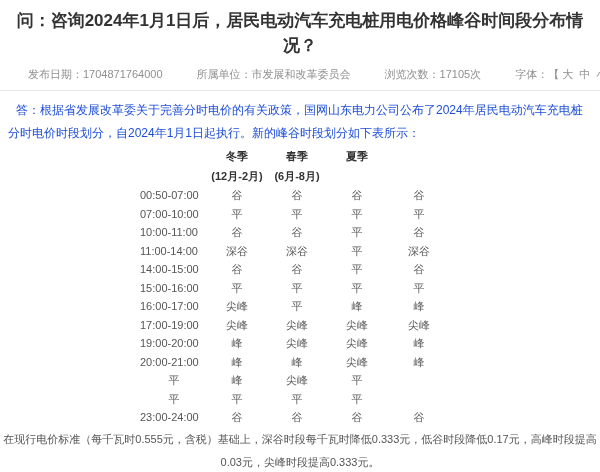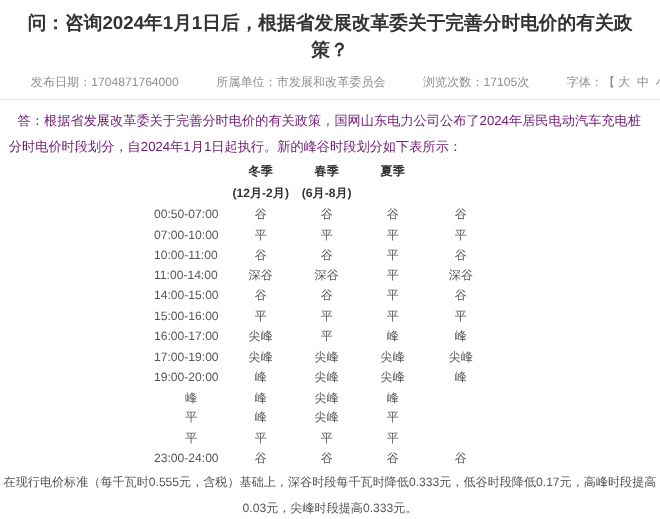--- a/index.html
+++ b/index.html
@@ -24,21 +24,21 @@
   .meta-item { margin-right:34px; }
   .font-ctrl .fsize { margin:0 3px; cursor:pointer; }
   .divider {
     margin-top:8px;
     border:none; border-top:1px solid #e8e8e8;
     height:0;
   }
   .answer {
     margin:2px 14px 0 8px;
     font-size:12px; line-height:23px;
-    color:#701a75;
+    color:#1d4ed8;
     text-indent:8px;
   }
   .ptable { margin:1px 0 0 140px; font-size:11px; }
   .trow {
     display:grid;
     grid-template-columns:68px 58px 62px 58px 66px;
     height:18.5px; line-height:18.5px;
     align-items:center;
     white-space:nowrap;
   }
@@ -49,21 +49,21 @@
   .footer {
     margin-top:1px;
     text-align:center;
     font-size:11px; line-height:23px;
     color:#555555;
   }
 </style>
 </head>
 <body>
 
-<div class="title">问：咨询2024年1月1日后，根据省发展改革委关于完善分时电价的有关政策？</div>
+<div class="title">问：咨询2024年1月1日后，居民电动汽车充电桩用电价格峰谷时间段分布情况？</div>
 
 <div class="meta">
   <span class="meta-item"><span>发布日期：</span><span>1704871764000</span></span>
   <span class="meta-item"><span>所属单位：</span><span>市发展和改革委员会</span></span>
   <span class="meta-item"><span>浏览次数：</span><span>17105次</span></span>
   <span class="meta-item font-ctrl"><span>字体：</span><span>【</span><span class="fsize">大</span><span class="fsize">中</span><span class="fsize">小</span></span>
 </div>
 
 <hr class="divider">
 
@@ -139,20 +139,21 @@
     <span class="cell val">尖峰</span>
   </div>
   <div class="trow">
     <span class="time">19:00-20:00</span>
     <span class="cell val">峰</span>
     <span class="cell val">尖峰</span>
     <span class="cell val">尖峰</span>
     <span class="cell val">峰</span>
   </div>
   <div class="trow">
+    <span class="time">20:00-21:00</span>
     <span class="cell val">峰</span>
     <span class="cell val">峰</span>
     <span class="cell val">尖峰</span>
     <span class="cell val">峰</span>
   </div>
   <div class="trow">
     <span class="cell val">平</span>
     <span class="cell val">峰</span>
     <span class="cell val">尖峰</span>
     <span class="cell val">平</span>

